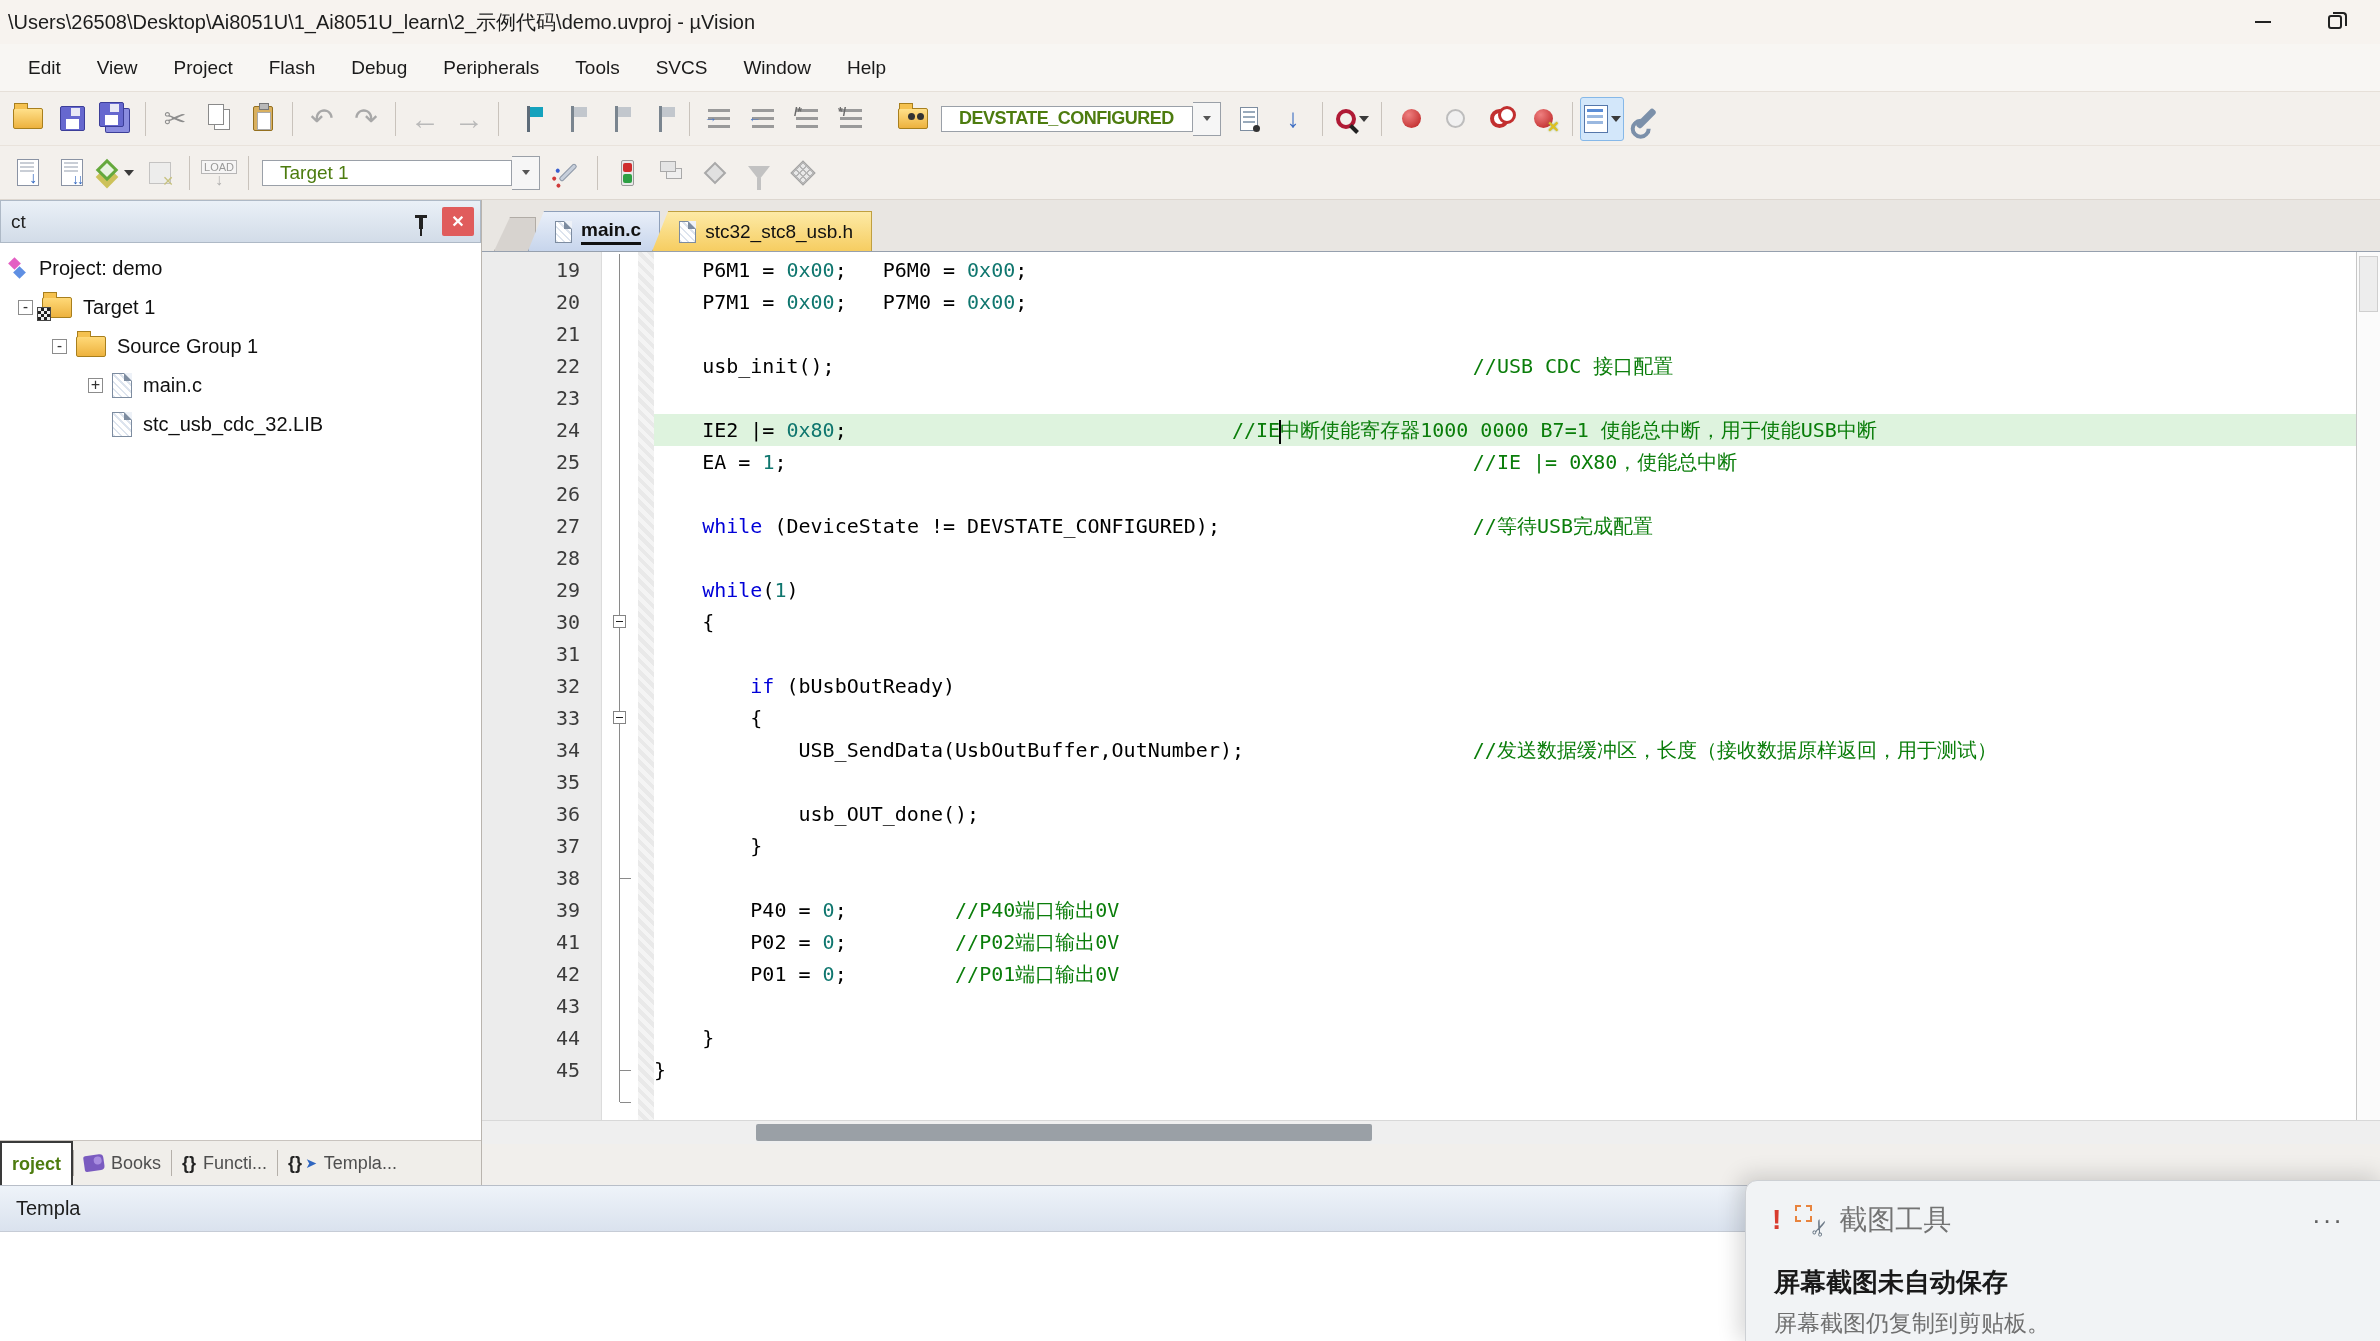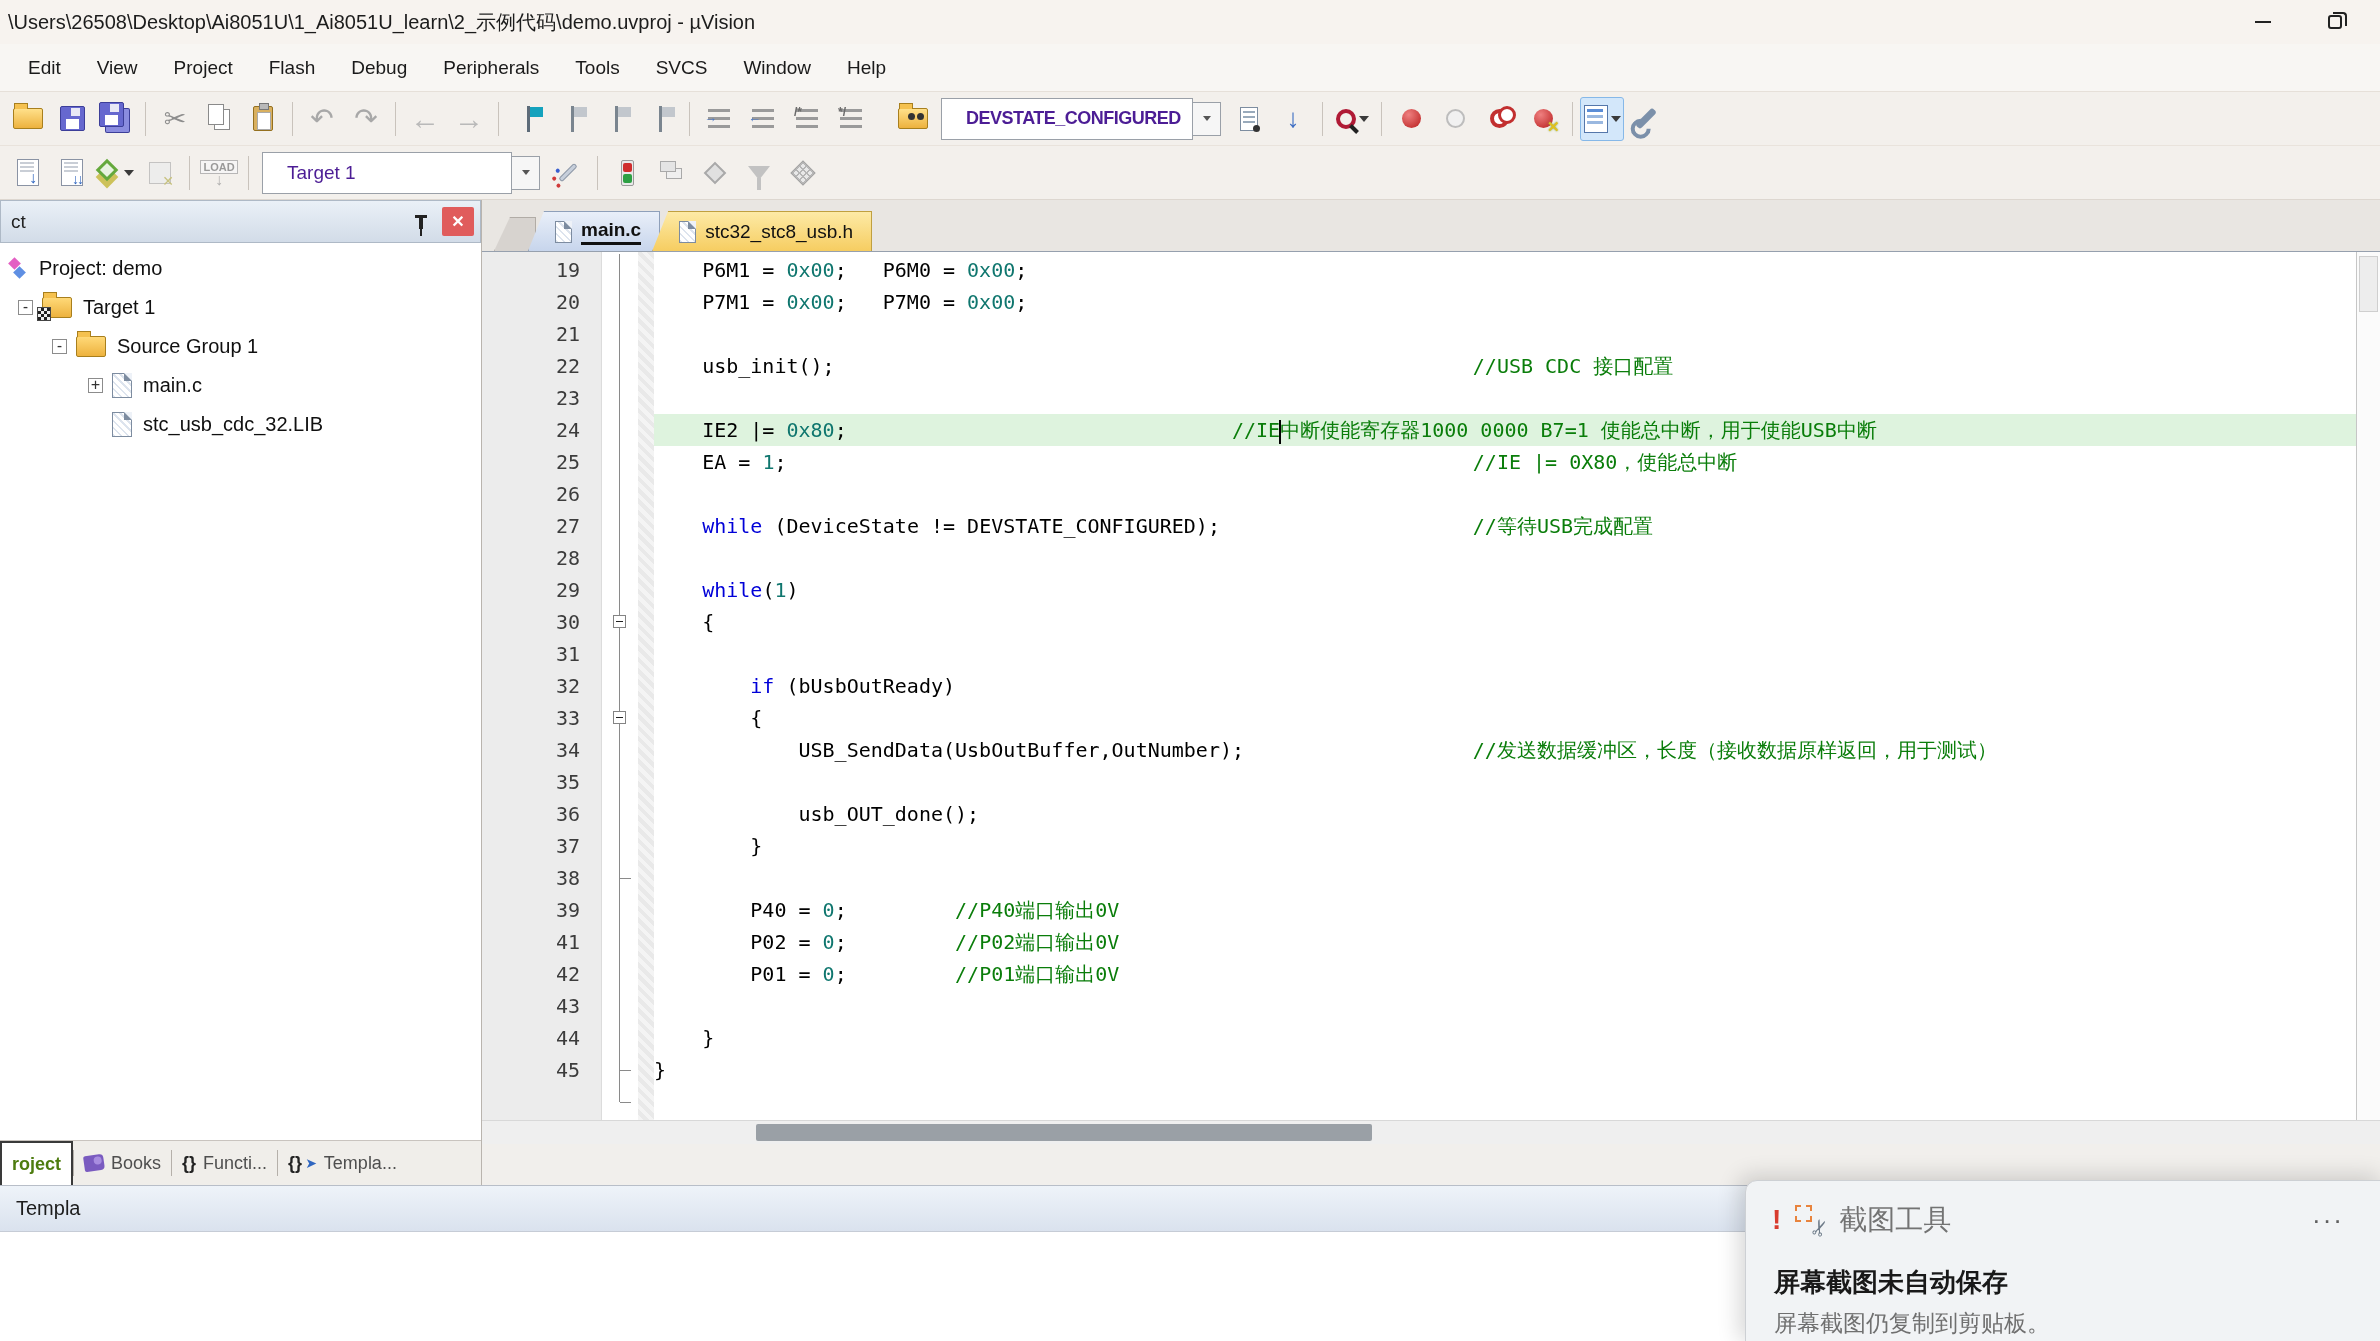--- a/index.html
+++ b/index.html
@@ -80,36 +80,36 @@
 
   .pagearrow { width:22px; height:27px; background:#fff; border:1px solid #8a93a4; }
   .i-translate::after { content:"\2193"; position:absolute; right:1px; bottom:-2px; color:#2f66c0; font-weight:bold; font-size:16px; }
   .i-build::after { content:"\2193\2193"; position:absolute; right:0px; bottom:-2px; color:#2f66c0; font-weight:bold; font-size:14px; letter-spacing:-2px; }
   .i-translate::before,.i-build::before { content:""; position:absolute; left:2px; top:2px; width:14px; height:2px; background:#c9ced6; box-shadow:0 4px 0 #c9ced6, 0 8px 0 #c9ced6; }
   .i-rebuild { width:16px; height:16px; background:#64a93c; transform:rotate(45deg); box-shadow:5px 5px 0 #cdc25a; margin:-4px 6px 2px 0; }
   .i-rebuild::after { content:""; position:absolute; inset:3px; background:#e8f2e0; }
   .i-batch-build { width:22px; height:22px; background:#ececec; border:1px solid #b5b5b5; opacity:.75; }
   .i-batch-build::after { content:"\2715"; position:absolute; right:-4px; bottom:-6px; color:#b9b35a; font-size:14px; }
   .i-load-flash { display:flex; flex-direction:column; align-items:center; opacity:.85; }
-  .load-txt { font-size:11px; font-weight:bold; color:#8b8b8b; border:1px solid #adadad; padding:0 2px; background:#f7f7f7; }
+  .load-txt { font-size:11px; font-weight:normal; color:#8b8b8b; border:1px solid #adadad; padding:0 2px; background:#f7f7f7; }
   .load-arrow { color:#a5a5a5; font-size:16px; font-weight:bold; line-height:12px; }
   .i-options-wand { width:22px; height:5px; background:#c7cfdb; border:1px solid #8b96a6; border-radius:2px; transform:rotate(-45deg); }
   .i-options-wand::before { content:""; position:absolute; left:-6px; top:-6px; width:4px; height:4px; border-radius:50%; background:#d03a3a; box-shadow:8px -3px 0 #3a5fd0, -2px 8px 0 #d03a3a; }
   .i-debug-traffic { width:13px; height:26px; background:#e9e9e9; border:1px solid #9a9a9a; border-radius:2px; }
   .i-debug-traffic::before { content:""; position:absolute; left:1px; top:2px; width:9px; height:9px; border-radius:2px; background:#cf2d2d; }
   .i-debug-traffic::after { content:""; position:absolute; left:1px; bottom:2px; width:9px; height:9px; border-radius:2px; background:#2da043; }
   .i-windows-gray { width:16px; height:11px; background:#e4e4e4; border:1px solid #a9a9a9; box-shadow:6px 7px 0 -1px #efefef, 6px 7px 0 0 #a9a9a9; margin:-6px 6px 6px 0; }
   .i-diamond-gray { width:16px; height:16px; border:2px solid #a9a9a9; background:#e0e0e0; transform:rotate(45deg); }
   .i-funnel-gray { width:0; height:0; border-left:11px solid transparent; border-right:11px solid transparent; border-top:14px solid #c2c2c2; }
   .i-funnel-gray::after { content:""; position:absolute; left:-2px; top:-2px; width:4px; height:12px; background:#c2c2c2; }
   .i-mesh-gray { width:18px; height:18px; transform:rotate(45deg); border:1px solid #9f9f9f;
      background:repeating-linear-gradient(0deg,#b5b5b5 0 1px, transparent 1px 5px), repeating-linear-gradient(90deg,#b5b5b5 0 1px, #e8e8e8 1px 5px); }
 
   .combo { display:flex; align-items:center; margin:0 6px; }
-  .combo-field { height:42px; background:#fff; border:1px solid #9aa0a8; display:flex; align-items:center; padding:0 24px; font-size:18px; color:#4c1d95; white-space:nowrap; }
+  .combo-field { height:26px; background:#fff; border:1px solid #9aa0a8; display:flex; align-items:center; padding:0 17px; font-size:18px; color:#4d7c0f; white-space:nowrap; }
   .combo-find .combo-field { width:252px; font-weight:600; letter-spacing:-.5px; }
   .combo-target .combo-field { width:250px; font-size:19px; }
   .combo-dd { width:28px; height:34px; border:1px solid #9aa0a8; border-left:none; background:#f6f6f6; display:flex; align-items:center; justify-content:center; }
   .combo-dd .caret-down { border-top-color:#555; border-left-width:4px; border-right-width:4px; border-top-width:5px; }
 
   
   .mainrow { display:flex; height:985px; }
 
   
   .panel { width:482px; background:#fff; border-right:1px solid #b9b4ae; display:flex; flex-direction:column; }

